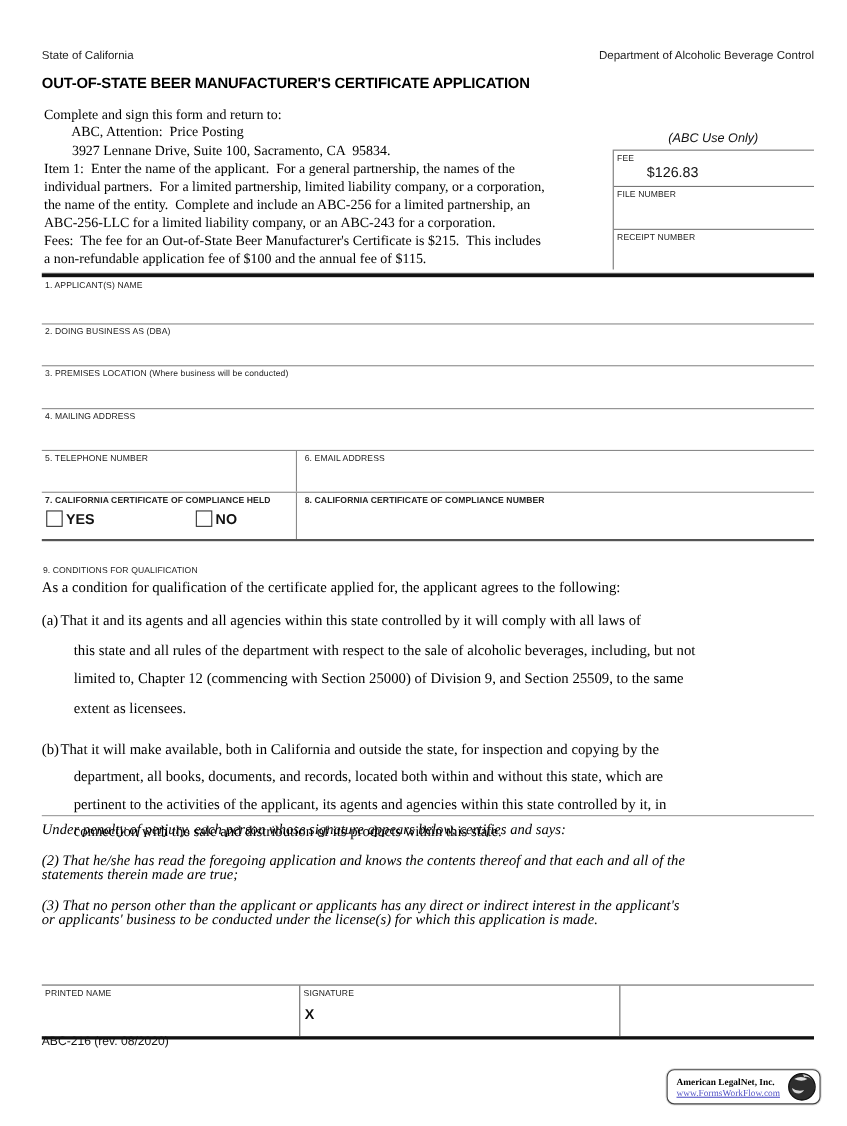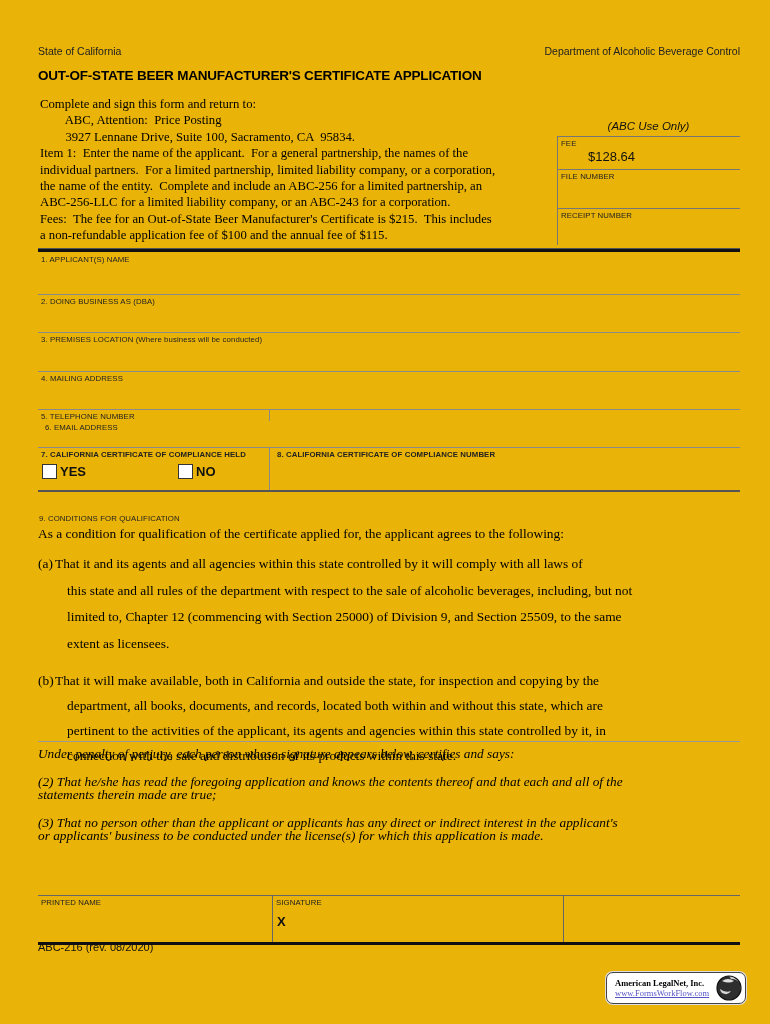--- a/index.html
+++ b/index.html
@@ -1,19 +1,19 @@
 <!DOCTYPE html>
 <html><head>
 <meta charset="utf-8">
 <style>
   * { margin:0; padding:0; box-sizing:border-box; }
   html,body { background:#e8e8e8; }
   .page {
     position:relative; width:770px; height:1024px; margin:0 auto;
-    background:#eab308; color:#111;
+    background:#ffffff; color:#111;
     font-family:"Liberation Serif", serif;
     overflow:hidden;
     padding-left:32px;
   }
   
   .header-row {
     position:absolute; left:38px; right:30px; top:45px;
     display:flex; justify-content:space-between;
     font-family:"Liberation Sans", sans-serif; font-size:10.5px; color:#222;
   }
@@ -51,21 +51,21 @@
     border-top:1px solid #555; border-bottom:3px solid #111;
   }
   
   .fields { position:absolute; left:38px; right:30px; top:253px; }
   .frow { border-bottom:1px solid #8a8a8a; }
   .frow.r1 { height:42px; }
   .frow.r2 { height:38px; }
   .frow.r3 { height:39px; }
   .frow.r4 { height:38px; }
   .frow.split { display:flex; }
-  .frow.r56 { height:38px;flex-direction:column; }
+  .frow.r56 { height:38px; }
   .frow.r78 { height:44px; border-bottom:2px solid #555;font-weight:bold; }
   .cell-left { width:232px; border-right:1px solid #8a8a8a; }
   .cell-right { flex:1; }
   .cell-right .tiny-label { padding-left:7px; }
   .checkbox-line {
     display:flex; align-items:flex-start; margin:5px 0 0 4px;
     font-family:"Liberation Sans", sans-serif; font-size:13px;
   }
   .cbox {
     width:15px; height:15px; border:1px solid #333; background:#fff;
@@ -139,21 +139,21 @@
 the name of the entity.  Complete and include an ABC-256 for a limited partnership, an
 ABC-256-LLC for a limited liability company, or an ABC-243 for a corporation.
 Fees:  The fee for an Out-of-State Beer Manufacturer's Certificate is $215.  This includes
 a non-refundable application fee of $100 and the annual fee of $115.</div>
 
   <div class="abc-box">
     <div class="abc-box-title">(ABC Use Only)</div>
     <div class="abc-box-body">
       <div class="abc-section fee">
         <div class="tiny-label">FEE</div>
-        <div class="fee-value">$128.64</div>
+        <div class="fee-value">$126.83</div>
       </div>
       <div class="abc-section file">
         <div class="tiny-label">FILE NUMBER</div>
       </div>
       <div class="abc-section receipt">
         <div class="tiny-label">RECEIPT NUMBER</div>
       </div>
     </div>
   </div>
 

